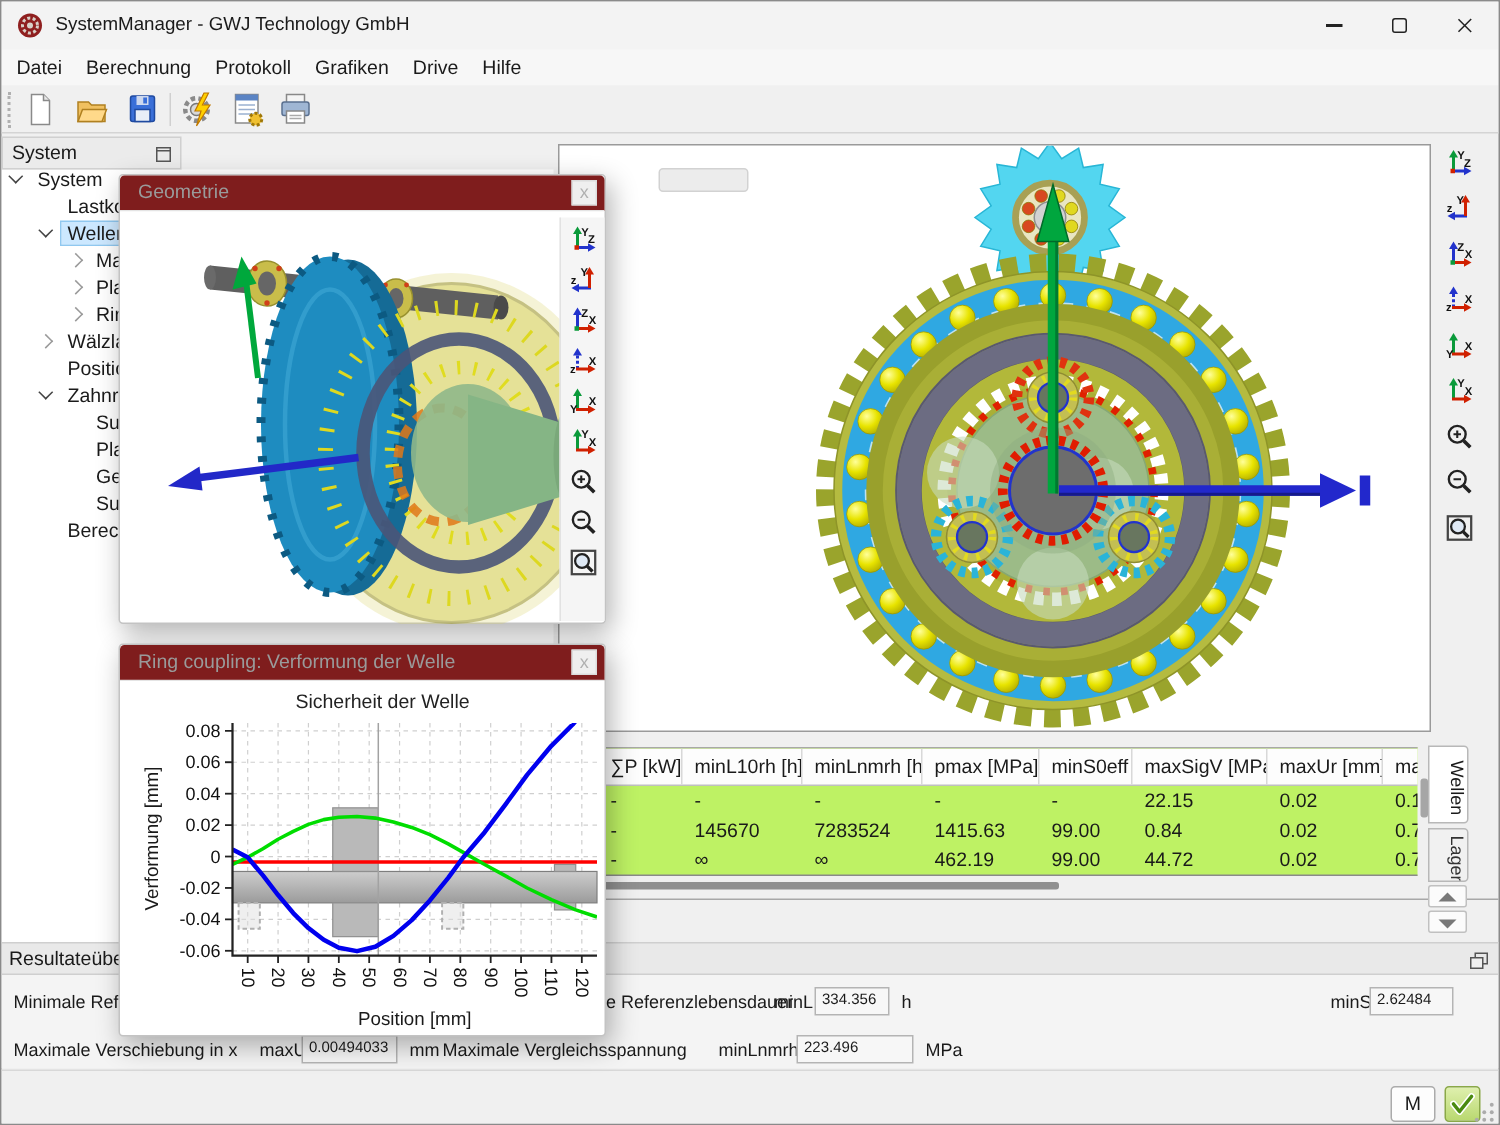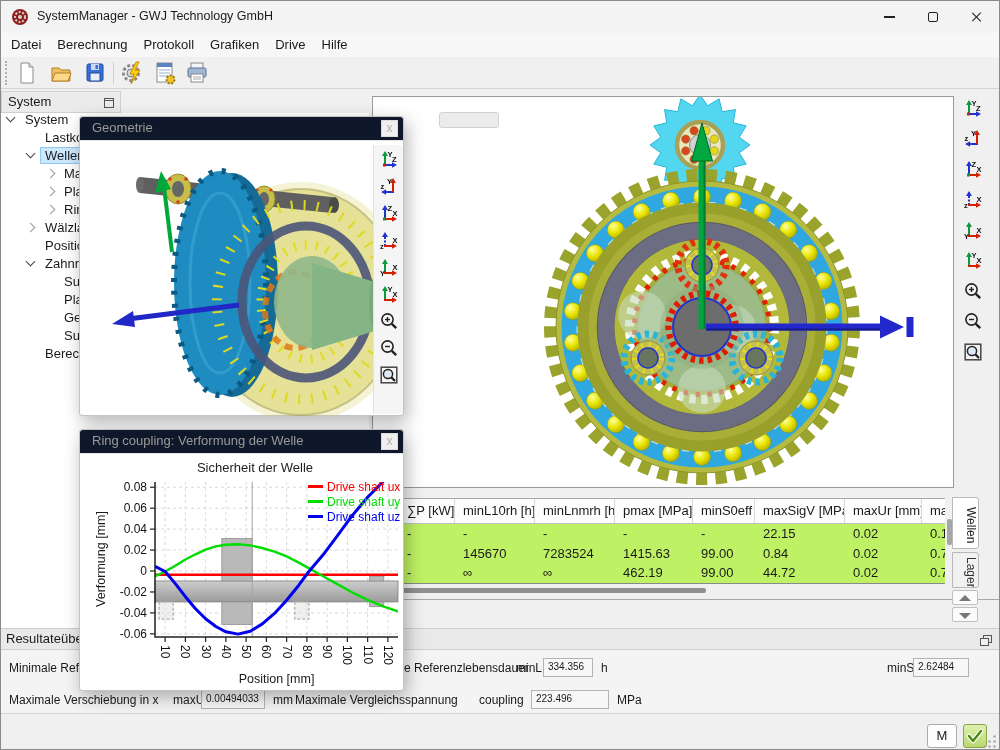--- a/index.html
+++ b/index.html
@@ -40,21 +40,21 @@
   .canvas { position:absolute; left:371px; top:95px; width:582px; height:392px; background:#ffffff; border:1px solid #9a9a9a; overflow:hidden; }
   .detached-tab { position:absolute; left:438px; top:111px; width:60px; height:16px; background:#ececec; border:1px solid #d2d2d2; border-radius:3px; }
 
   
   .tool-strip { position:absolute; }
   .tool-strip button { display:block; width:28px; height:28px; margin:0 0 2.5px 0; }
   .tool-strip.small button { width:24px; height:24px; margin-bottom:3px; }
 
   
   .float-win { position:absolute; background:#ffffff; border:1px solid #c3c3c3; border-radius:3px; box-shadow:3px 6px 18px rgba(0,0,0,.30); z-index:40; }
-  .float-title { position:relative; height:24px; background:#0f172a; border-bottom:1px solid #e4e4e4; color:#9a9a9a; font-size:13px; padding:3px 0 0 12px; border-radius:3px 3px 0 0; }
+  .float-title { position:relative; height:24px; background:#7f1d1d; border-bottom:1px solid #e4e4e4; color:#9a9a9a; font-size:13px; padding:3px 0 0 12px; border-radius:3px 3px 0 0; }
   .float-close { position:absolute; right:5px; top:3px; width:17px; height:17px; background:#efefef; border:1px solid #dcdcdc; color:#b0b0b0; font-size:12px; line-height:14px; text-align:center; }
   .geo-strip { position:absolute; right:0; top:28px; bottom:1px; width:30px; background:#f5f5f5; border-left:1px solid #e2e2e2; padding:3px 0 0 3px; }
 
   
   .chart-title { position:absolute; left:40px; top:30px; width:270px; text-align:center; font-size:13px; color:#222; }
   .ylabel { position:absolute; left:-34px; top:122px; width:110px; text-align:center; font-size:12.5px; transform:rotate(-90deg); }
   .xlabel { position:absolute; left:75px; top:242px; width:243px; text-align:center; font-size:12.5px; }
   .legend { position:absolute; left:228px; top:49px; z-index:5; }
   .legend-row { display:flex; align-items:center; height:15px; }
   .legend-line { width:15px; height:2.6px; margin-right:4px; }
@@ -473,21 +473,21 @@
     <div class="rfield" style="left:542px;top:8px;width:50px">334.356</div>
     <span class="rlabel" style="left:600px;top:11px">h</span>
     <span class="rlabel" style="left:886px;top:11px">minS</span>
     <div class="rfield" style="left:912px;top:8px;width:56px">2.62484</div>
 
     <span class="rlabel" style="left:8px;top:43px">Maximale Verschiebung in x</span>
     <span class="rlabel" style="left:172px;top:43px">maxU</span>
     <div class="rfield" style="left:200px;top:40px;width:64px">0.00494033</div>
     <span class="rlabel" style="left:272px;top:43px">mm</span>
     <span class="rlabel" style="left:294px;top:43px">Maximale Vergleichsspannung</span>
-    <span class="rlabel" style="left:478px;top:43px">coupling</span>
+    <span class="rlabel" style="left:478px;top:43px">minLnmrh</span>
     <div class="rfield" style="left:530px;top:40px;width:78px">223.496</div>
     <span class="rlabel" style="left:616px;top:43px">MPa</span>
   </div>
 
   <div class="statusbar">
     <div class="m-btn">M</div>
     <div class="check-btn">
       <svg width="22" height="22" viewBox="0 0 22 22">
           <polyline points="5,11 9,16 17,6" fill="none" stroke="#ffffff" stroke-width="4.5" stroke-linecap="round" stroke-linejoin="round"></polyline>
           <polyline points="5,11 9,16 17,6" fill="none" stroke="#4a8a10" stroke-width="2.4" stroke-linecap="round" stroke-linejoin="round"></polyline>
@@ -712,29 +712,15 @@
             <text x="67" y="121.02027027027026" text-anchor="end">0</text>
             <line x1="70" y1="137.9662162162162" x2="75" y2="137.9662162162162" stroke="#222" stroke-width="1.2"></line>
             <text x="67" y="141.9662162162162" text-anchor="end">-0.02</text>
             <line x1="70" y1="158.91216216216216" x2="75" y2="158.91216216216216" stroke="#222" stroke-width="1.2"></line>
             <text x="67" y="162.91216216216216" text-anchor="end">-0.04</text>
             <line x1="70" y1="179.8581081081081" x2="75" y2="179.8581081081081" stroke="#222" stroke-width="1.2"></line>
             <text x="67" y="183.8581081081081" text-anchor="end">-0.06</text>
           </g>
         </g>
     </svg>
-    <div class="legend" id="chart-legend">
-        <div class="legend-row">
-          <span class="legend-line" style="background:#ff0000"></span>
-          <span class="legend-text" style="color:#ff0000">Drive shaft ux</span>
-        </div>
-        <div class="legend-row">
-          <span class="legend-line" style="background:#00dd00"></span>
-          <span class="legend-text" style="color:#00dd00">Drive shaft uy</span>
-        </div>
-        <div class="legend-row">
-          <span class="legend-line" style="background:#0000ee"></span>
-          <span class="legend-text" style="color:#0000ee">Drive shaft uz</span>
-        </div>
-      </div>
   </div>
 
 </div>
 
 </body></html>

